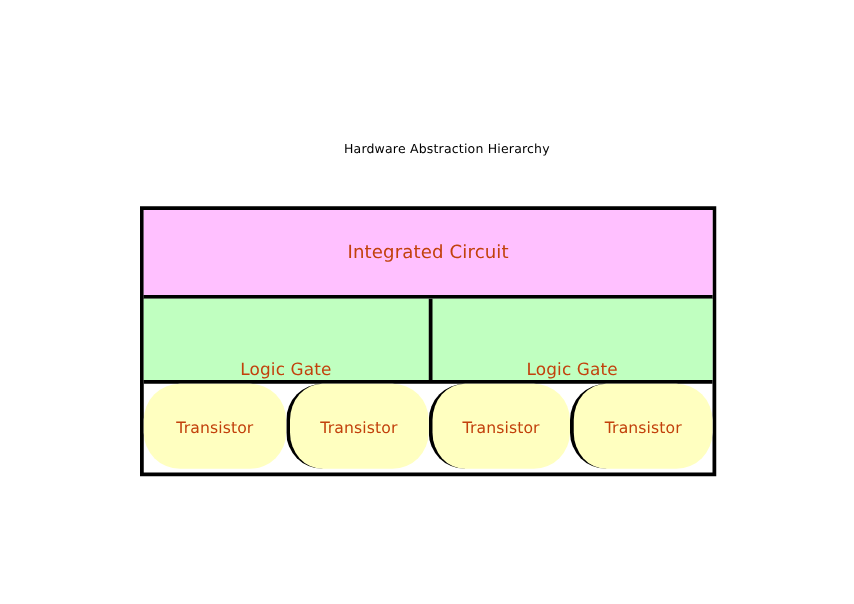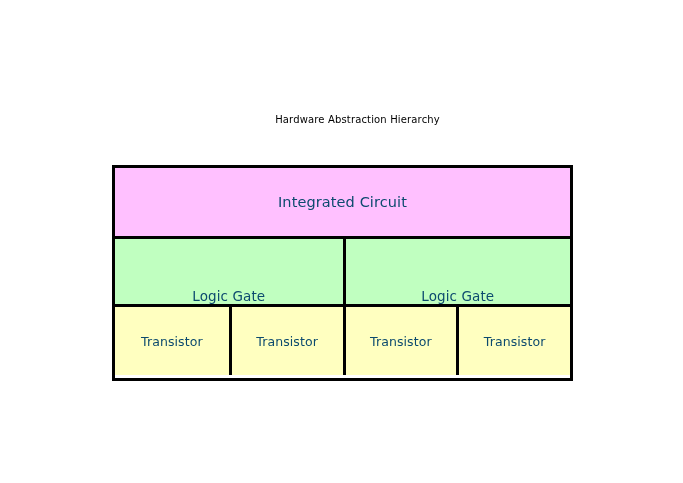--- a/index.html
+++ b/index.html
@@ -69,21 +69,21 @@
     border-bottom: 3px solid #000000;
     box-sizing: border-box;
   }
   #row-transistor { height: 68px; }
 
   .hier-cell {
     box-sizing: border-box;
     display: flex;
     align-items: center;
     justify-content: center;
-    color: #0c4a6e;
+    color: #c2410c;
     text-align: center;
     overflow: hidden;
     white-space: nowrap;
   }
 
   .hier-cell + .hier-cell {
     border-left: 3px solid #000000;
   }
 
   
@@ -99,21 +99,21 @@
   }
   .level-transistor {
     background: #ffffc0;
     font-size: 12.5px;
     letter-spacing: 0.1px;
   }
 
   
   .w-full  { width: 100%; }
   .w-half  { width: 50%; align-items: flex-end; }
-  .w-quart { width: 25%; }
+  .w-quart { width: 25%; border-radius: 29px; }
 </style>
 </head>
 <body>
 
 <div id="figure-canvas">
 
   <div id="diagram-title">Hardware Abstraction Hierarchy</div>
 
   <div id="hierarchy-table">
 

